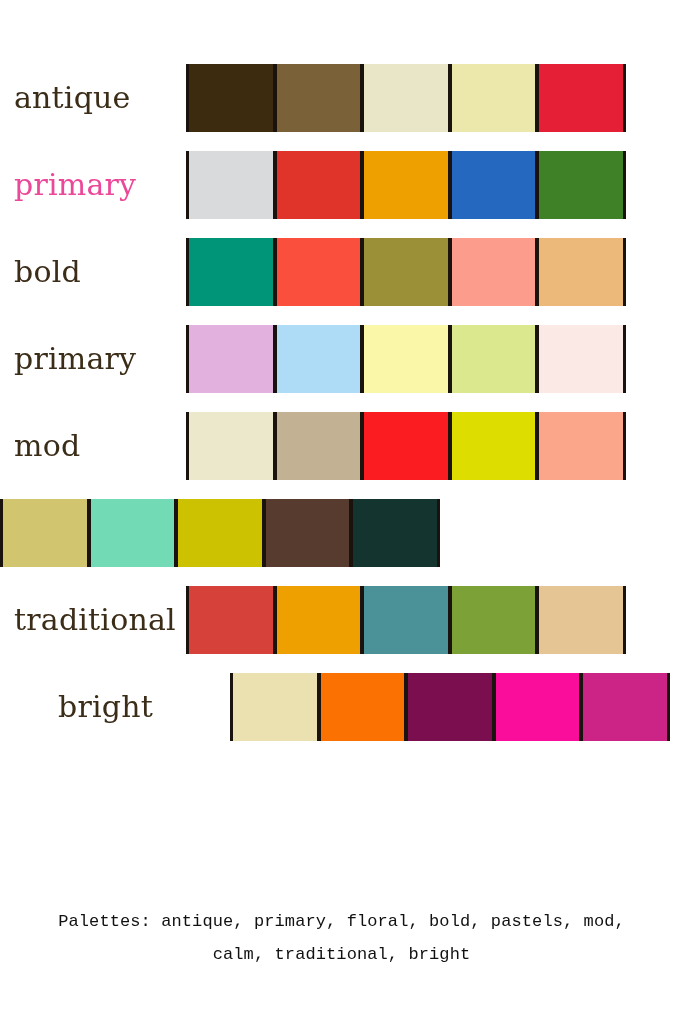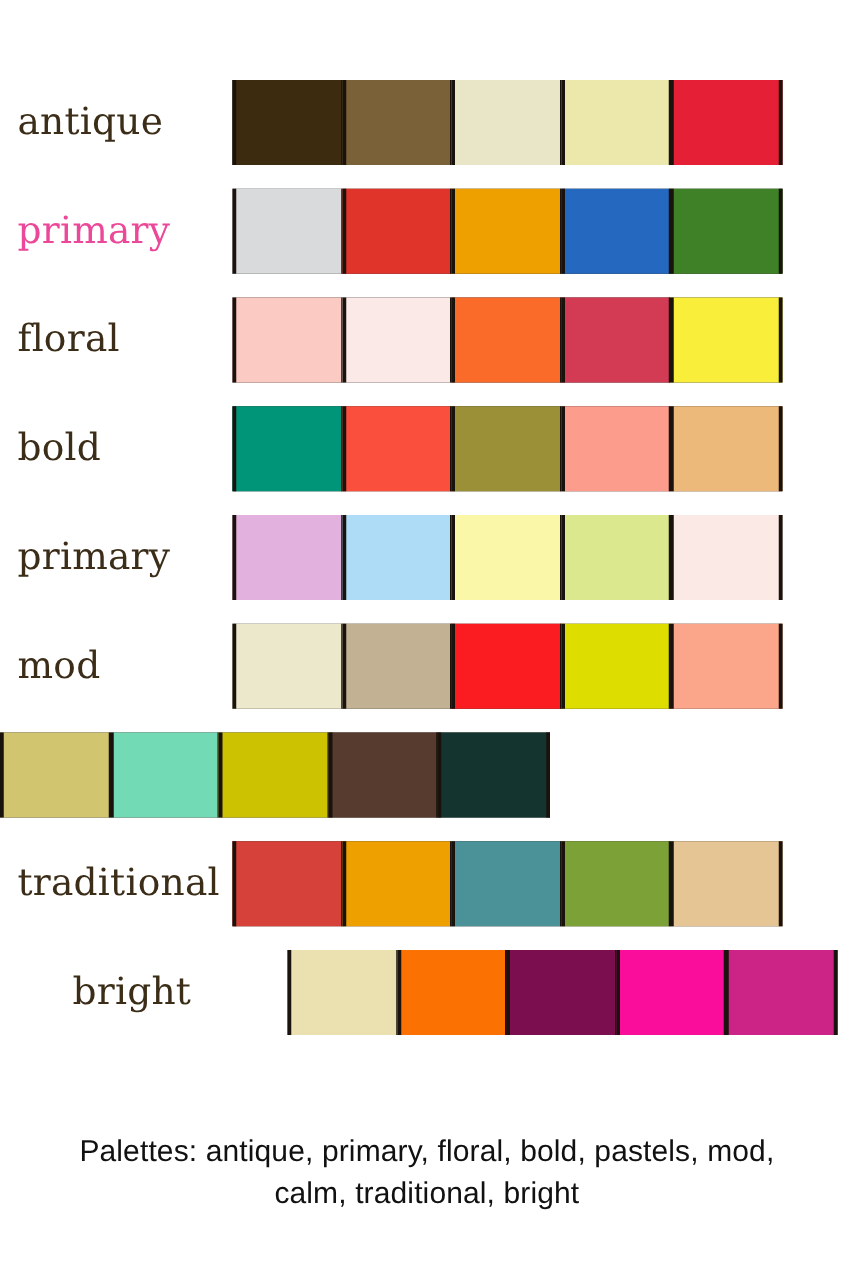--- a/index.html
+++ b/index.html
@@ -74,22 +74,22 @@
   .swatch:last-child {
     border-right: 3px solid #1a120d;
   }
 
   #caption {
     position: absolute;
     left: 0;
     top: 905px;
     width: 683px;
     text-align: center;
-    font-family: Liberation Sans, sans-serif;
-    font-size: 24px;
+    font-family: Liberation Mono, monospace;
+    font-size: 17px;
     line-height: 33px;
     color: #111111;
     letter-spacing: 0.1px;
     padding: 0 40px;
     box-sizing: border-box;
   }
 </style>
 </head>
 <body>
 
@@ -107,30 +107,20 @@
         </div>
       </div>
       <div class="palette-row">
         <div class="palette-label" style="color: #ec4899;">primary</div>
         <div class="swatch-strip" style="background: rgb(26, 18, 13);">
           <div class="swatch" title="#d8dadb" style="background-color: rgb(216, 218, 219); border-color: rgb(26, 18, 13);"></div>
           <div class="swatch" title="#e0342a" style="background-color: rgb(224, 52, 42); border-color: rgb(26, 18, 13);"></div>
           <div class="swatch" title="#eda000" style="background-color: rgb(237, 160, 0); border-color: rgb(26, 18, 13);"></div>
           <div class="swatch" title="#2568c0" style="background-color: rgb(37, 104, 192); border-color: rgb(26, 18, 13);"></div>
           <div class="swatch" title="#3e8127" style="background-color: rgb(62, 129, 39); border-color: rgb(26, 18, 13);"></div>
-        </div>
-      </div>
-      <div class="palette-row">
-        <div class="palette-label" style="color: rgb(59, 45, 24);">floral</div>
-        <div class="swatch-strip" style="background: rgb(26, 18, 13);">
-          <div class="swatch" title="#fbcac2" style="background-color: rgb(251, 202, 194); border-color: rgb(26, 18, 13);"></div>
-          <div class="swatch" title="#fbe9e7" style="background-color: rgb(251, 233, 231); border-color: rgb(26, 18, 13);"></div>
-          <div class="swatch" title="#fa6b2a" style="background-color: rgb(250, 107, 42); border-color: rgb(26, 18, 13);"></div>
-          <div class="swatch" title="#d33a54" style="background-color: rgb(211, 58, 84); border-color: rgb(26, 18, 13);"></div>
-          <div class="swatch" title="#f9ef3a" style="background-color: rgb(249, 239, 58); border-color: rgb(26, 18, 13);"></div>
         </div>
       </div>
       <div class="palette-row">
         <div class="palette-label" style="color: rgb(59, 45, 24);">bold</div>
         <div class="swatch-strip" style="background: rgb(26, 18, 13);">
           <div class="swatch" title="#009479" style="background-color: rgb(0, 148, 121); border-color: rgb(26, 18, 13);"></div>
           <div class="swatch" title="#fb4f3e" style="background-color: rgb(251, 79, 62); border-color: rgb(26, 18, 13);"></div>
           <div class="swatch" title="#9b9038" style="background-color: rgb(155, 144, 56); border-color: rgb(26, 18, 13);"></div>
           <div class="swatch" title="#fb9c8d" style="background-color: rgb(251, 156, 141); border-color: rgb(26, 18, 13);"></div>
           <div class="swatch" title="#edb97b" style="background-color: rgb(237, 185, 123); border-color: rgb(26, 18, 13);"></div>

